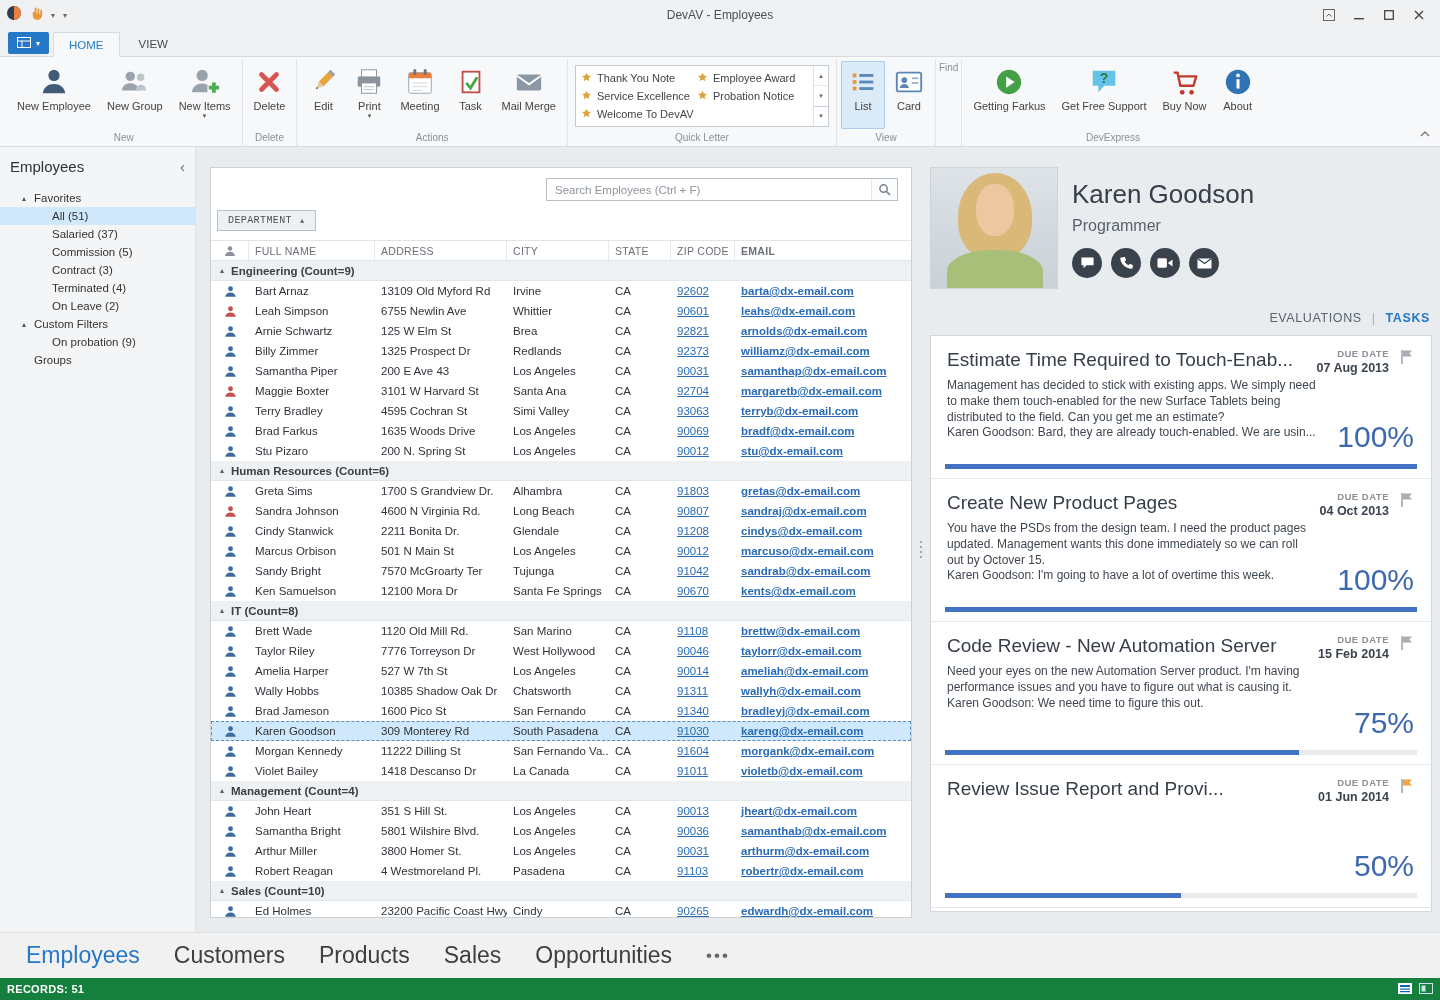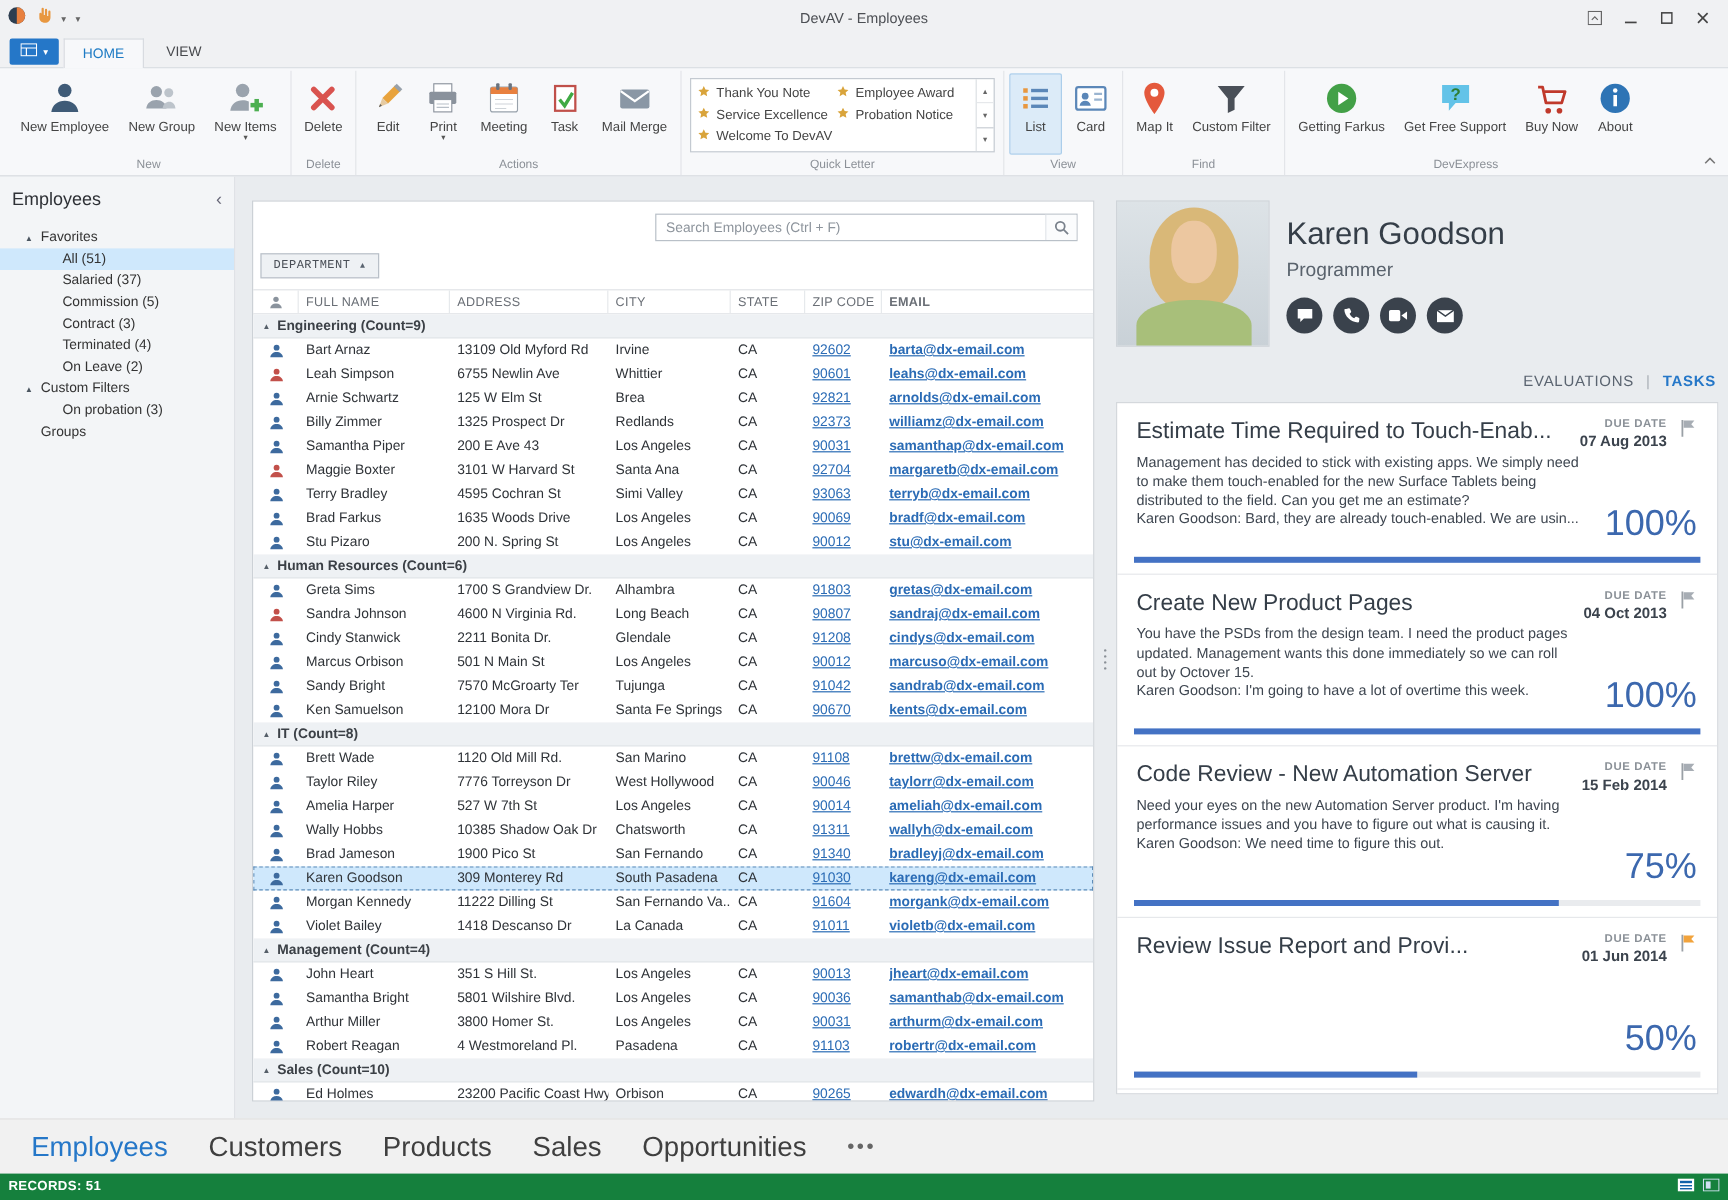--- a/index.html
+++ b/index.html
@@ -367,39 +367,20 @@
                 <line x1="19" y1="17" x2="26" y2="17" stroke="#9ab4d0" stroke-width="2"></line>
               </svg>
             </span>
           <span class="rlabel">Card</span>
         </div>
       </div>
       <div class="rg-caption">View</div>
     </div>
 
     <div class="rgroup">
-      <div class="rg-content">
-        <div class="rbtn">
-          <span class="ricon">
-              <svg width="30" height="30" viewBox="0 0 32 32">
-                <path d="M16 2c-5 0-9 4-9 9 0 7 9 19 9 19s9-12 9-19c0-5-4-9-9-9z" fill="#e4593c"></path>
-                <circle cx="16" cy="11" r="3.5" fill="#fff"></circle>
-              </svg>
-            </span>
-          <span class="rlabel">Map It</span>
-        </div>
-        <div class="rbtn">
-          <span class="ricon">
-              <svg width="30" height="30" viewBox="0 0 32 32">
-                <path d="M4 5h24l-9 11v10l-6 3V16z" fill="#4a5058"></path>
-              </svg>
-            </span>
-          <span class="rlabel">Custom Filter</span>
-        </div>
-      </div>
       <div class="rg-caption">Find</div>
     </div>
 
     <div class="rgroup" style="border-right:none;">
       <div class="rg-content">
         <div class="rbtn">
           <span class="ricon">
               <svg width="30" height="30" viewBox="0 0 32 32">
                 <circle cx="16" cy="16" r="13" fill="#43a047"></circle>
                 <path d="M13 10l9 6-9 6z" fill="#fff"></path>
@@ -475,21 +456,21 @@
             <span class="tree-label">Terminated (4)</span>
           </div>
           <div class="tree-item lvl2">
             <span class="tree-label">On Leave (2)</span>
           </div>
           <div class="tree-item lvl1">
             <span class="tree-arrow">▴</span>
             <span class="tree-label">Custom Filters</span>
           </div>
           <div class="tree-item lvl2">
-            <span class="tree-label">On probation (3)</span>
+            <span class="tree-label">On probation (9)</span>
           </div>
           <div class="tree-item lvl1">
             <span class="tree-arrow"></span>
             <span class="tree-label">Groups</span>
           </div>
         </div>
     </div>
 
     <div class="content">
 
@@ -881,21 +862,21 @@
               </span>
             </div>
             <div class="g-row">
               <span class="cell c-icon">
                 <svg width="13" height="13" viewBox="0 0 16 16">
                   <circle cx="8" cy="4.6" r="3" fill="#3d6a9e"></circle>
                   <path d="M1.5 14.5c.4-3.4 3-5.4 6.5-5.4s6.1 2 6.5 5.4z" fill="#3d6a9e"></path>
                 </svg>
               </span>
               <span class="cell c-name">Brad Jameson</span>
-              <span class="cell c-addr">1900 Pico St</span>
+              <span class="cell c-addr">1600 Pico St</span>
               <span class="cell c-city">San Fernando</span>
               <span class="cell c-state">CA</span>
               <span class="cell c-zip">
                 <a>91340</a>
               </span>
               <span class="cell c-email">
                 <a>bradleyj@dx-email.com</a>
               </span>
             </div>
             <div class="g-row selected">
@@ -1034,21 +1015,21 @@
             </div>
             <div class="g-row">
               <span class="cell c-icon">
                 <svg width="13" height="13" viewBox="0 0 16 16">
                   <circle cx="8" cy="4.6" r="3" fill="#3d6a9e"></circle>
                   <path d="M1.5 14.5c.4-3.4 3-5.4 6.5-5.4s6.1 2 6.5 5.4z" fill="#3d6a9e"></path>
                 </svg>
               </span>
               <span class="cell c-name">Ed Holmes</span>
               <span class="cell c-addr">23200 Pacific Coast Hwy</span>
-              <span class="cell c-city">Orbison</span>
+              <span class="cell c-city">Cindy</span>
               <span class="cell c-state">CA</span>
               <span class="cell c-zip">
                 <a>90265</a>
               </span>
               <span class="cell c-email">
                 <a>edwardh@dx-email.com</a>
               </span>
             </div>
           </div>
       </div>

